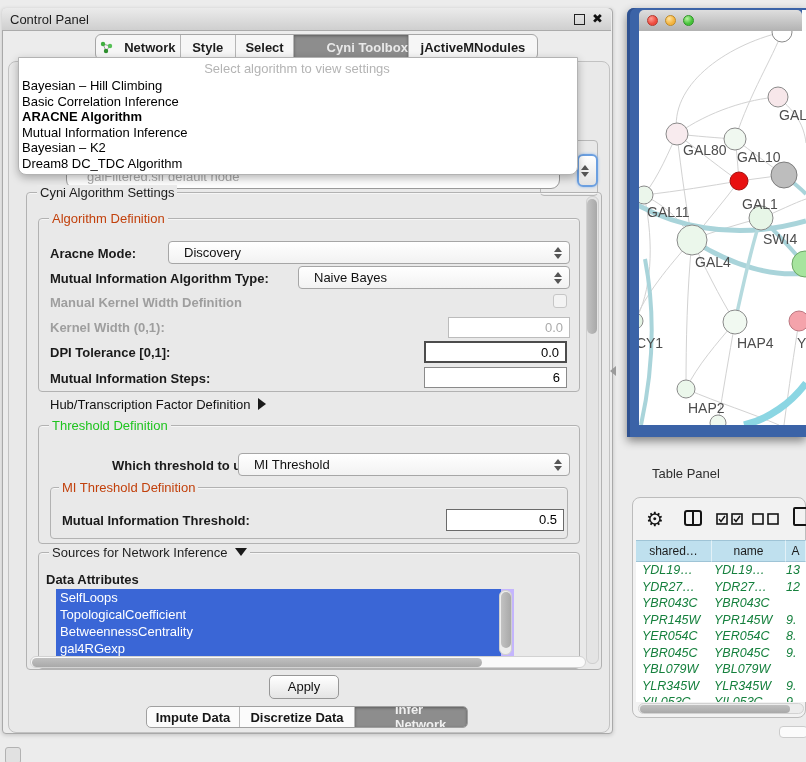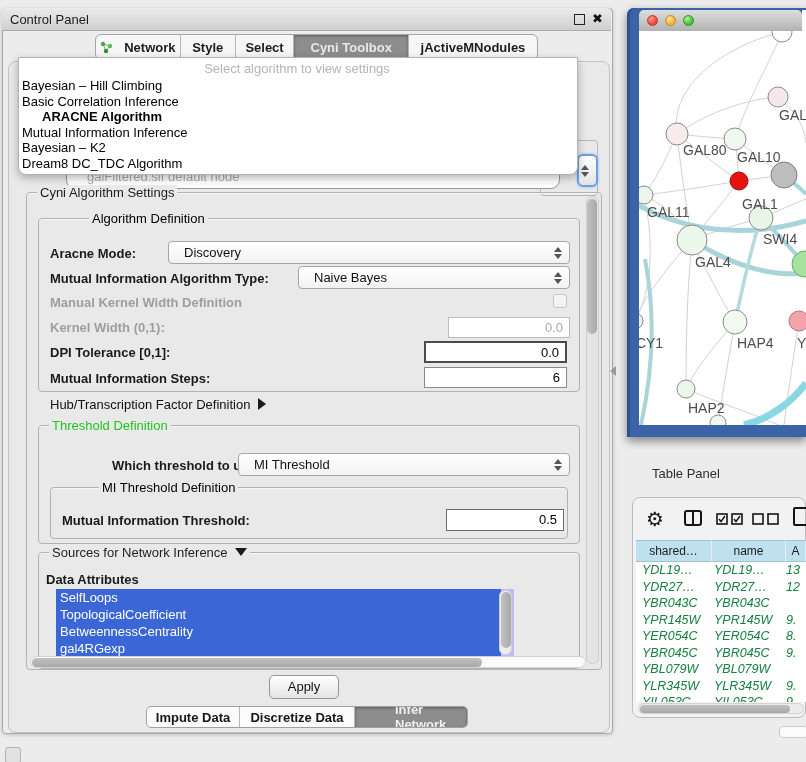--- a/index.html
+++ b/index.html
@@ -33,25 +33,25 @@
                 box-shadow:0 0 3px #8fb8ea;}
   .frag-combo{left:66px;top:162px;width:494px;height:27px;border:1px solid #9a9a9a;border-radius:9px;
               background:#fdfdfd;font-size:13px;color:#a9a9a9;line-height:27px;padding-left:20px;
               box-sizing:border-box;}
   
   .popup{left:18px;top:57px;width:558px;height:116px;background:#ffffff;border:1px solid #b3b3b3;
          border-radius:0 0 8px 8px;box-shadow:0 3px 8px rgba(0,0,0,.28);}
   .popup-ph{left:18px;top:61px;width:558px;text-align:center;font-size:13px;color:#b4b4b4;}
   .popup-items{left:22px;top:78px;width:540px;}
   .popup-item{font-size:13px;color:#000;line-height:15.6px;white-space:nowrap;}
-  .popup-item.bold{font-weight:bold;margin-left:20px;}
+  .popup-item.bold{font-weight:bold;}
   
   .etched{border:1px solid #b2b2b2;border-radius:4px;box-shadow:inset 0 1px 0 rgba(255,255,255,.6);}
   .gtitle{position:absolute;top:-8px;background:#e9e9e9;padding:0 3px;font-size:13px;line-height:15px;white-space:nowrap;}
-  .blue{color:#000000;margin-left:40px;} .green{color:#1ec41e;} .dark{color:#1d1d1d;}
+  .blue{color:#c2410c;} .green{color:#1ec41e;} .dark{color:#1d1d1d;}
   .lbl{font-size:13px;font-weight:bold;color:#1a1a1a;white-space:nowrap;}
   .lbl.off{color:#9e9e9e;}
   .combo{background:linear-gradient(#ffffff,#f2f2f2);border:1px solid #a6a6a6;border-radius:4px;
          font-size:13px;color:#111;box-sizing:border-box;display:flex;align-items:center;padding-left:15px;}
   .stepper{position:absolute;right:7px;top:50%;transform:translateY(-50%);display:flex;flex-direction:column;gap:2px;}
   .tri-up{width:0;height:0;border-left:4px solid transparent;border-right:4px solid transparent;border-bottom:5px solid #555;}
   .tri-dn{width:0;height:0;border-left:4px solid transparent;border-right:4px solid transparent;border-top:5px solid #555;}
   .field{background:#ffffff;font-size:13px;text-align:right;box-sizing:border-box;
          display:block;line-height:19px;padding-right:6px;}
   .checkbox{width:14px;height:14px;border:1px solid #c6c6c6;border-radius:3px;background:#f3f3f3;box-sizing:border-box;}
@@ -129,21 +129,21 @@
       <circle cx="6" cy="10" r="2.2" fill="#2f8f2f"></circle>
     </svg>
     <span>Network</span>
   </div>
   <div class="tab" style="width:57px;">
     <span>Style</span>
   </div>
   <div class="tab" style="width:61px;">
     <span>Select</span>
   </div>
-  <div class="tab sel" style="width:119px;">
+  <div class="tab sel" style="width:119px;justify-content:flex-end;">
     <span>Cyni Toolbox</span>
   </div>
   <div class="tab" style="width:133px;">
     <span>jActiveMNodules</span>
   </div>
 </div>
 
 <div class="abs content-panel"></div>
 
 <div class="abs frag-group"></div>

